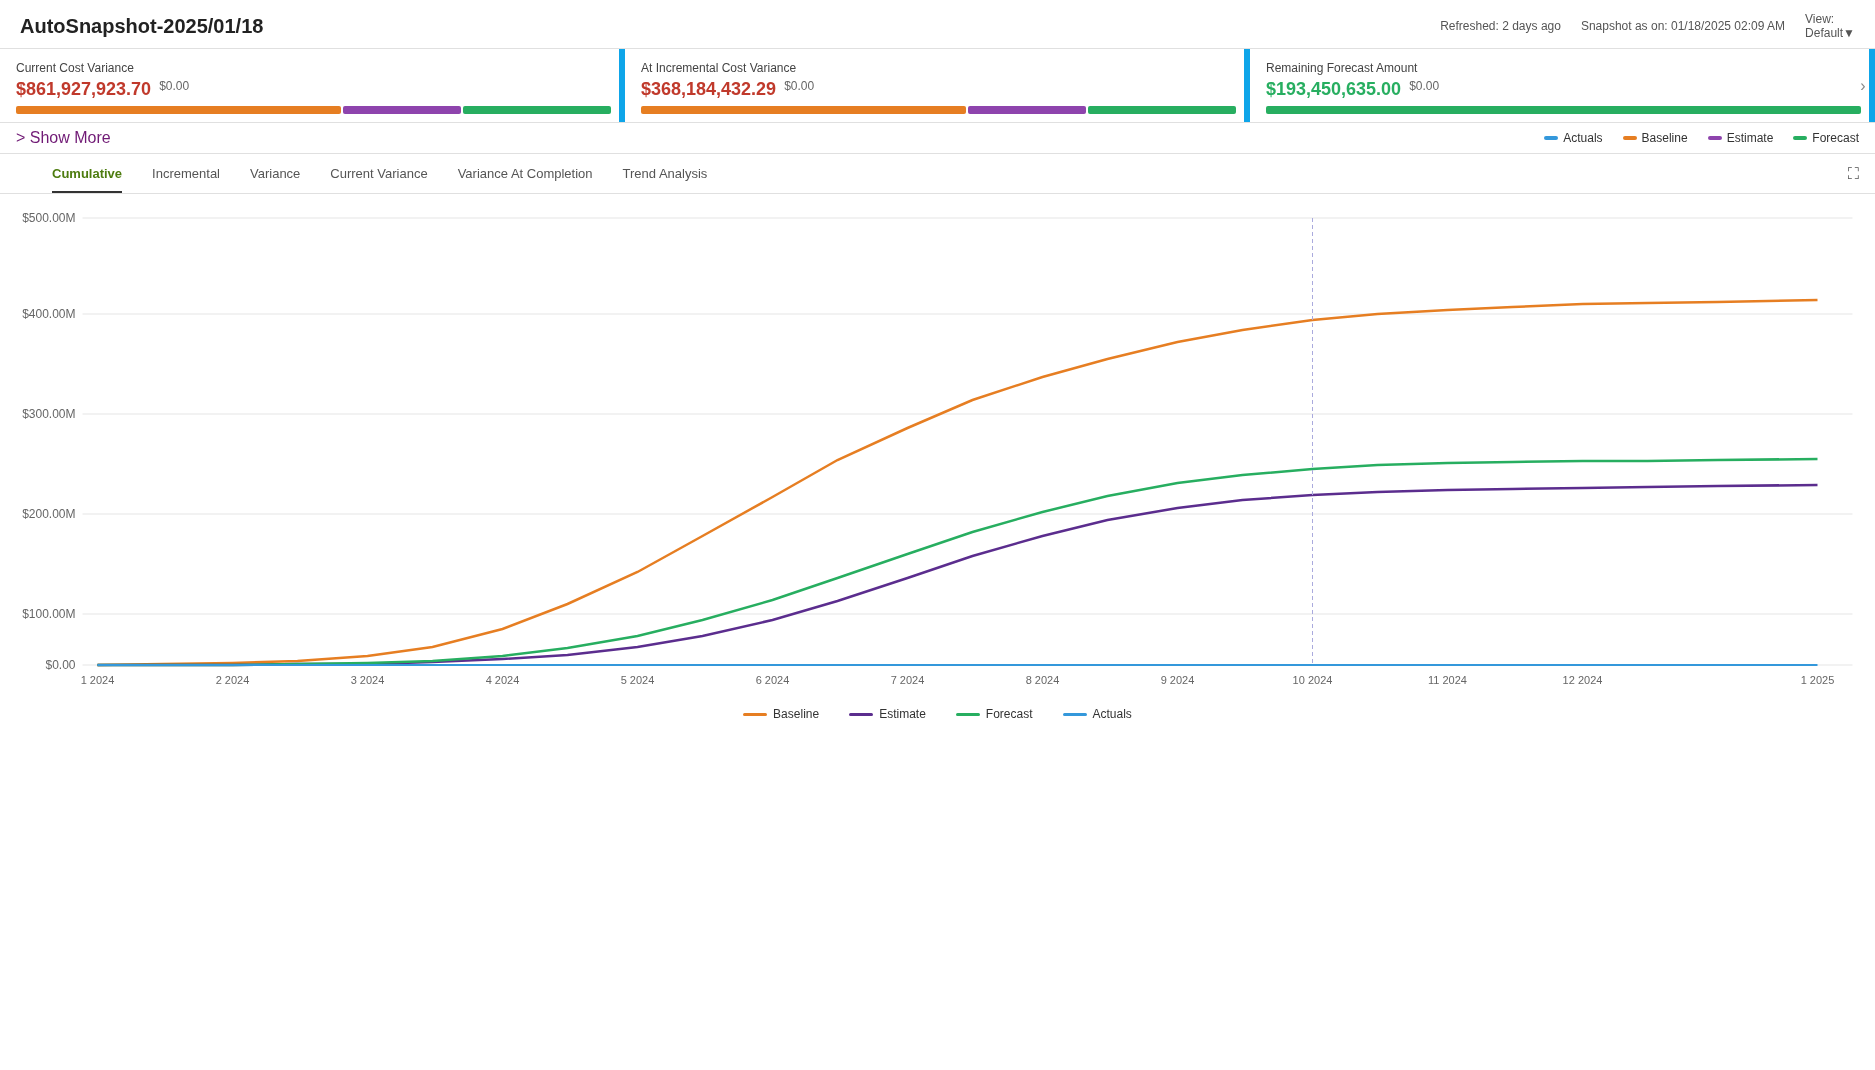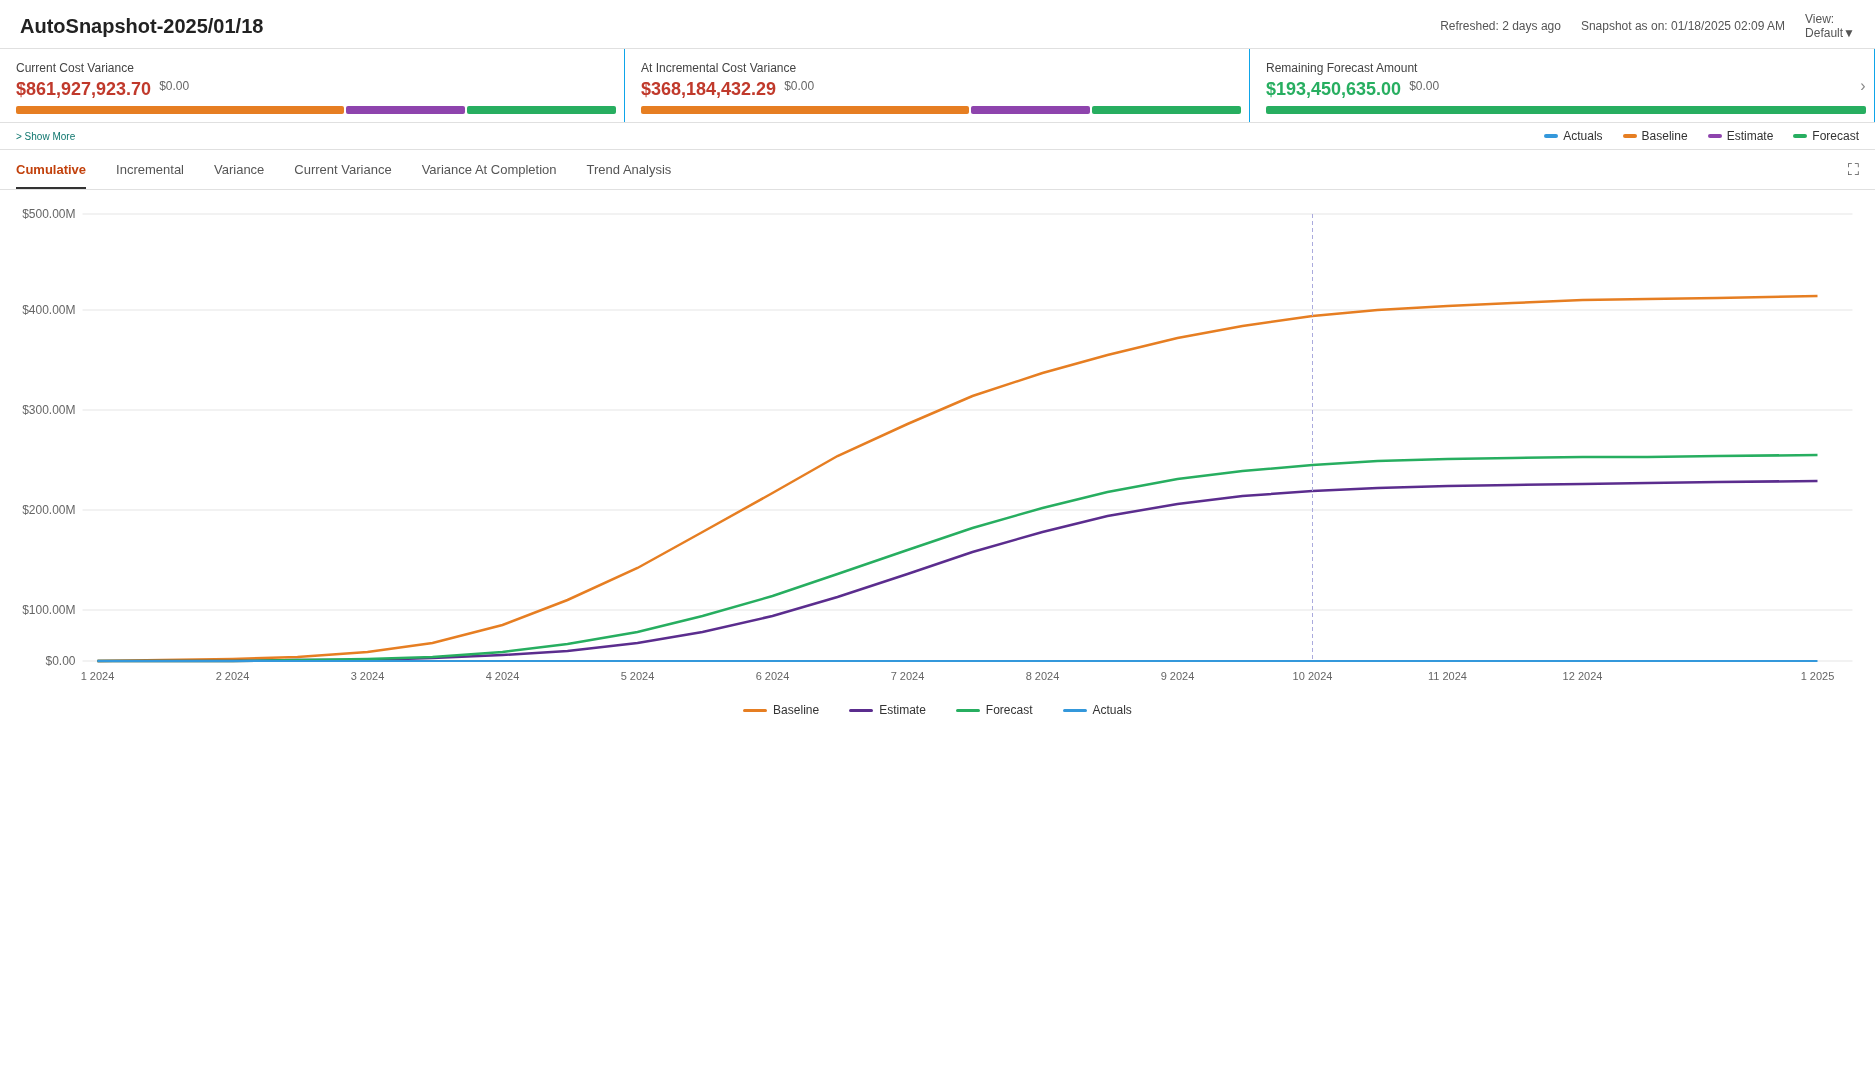--- a/index.html
+++ b/index.html
@@ -30,21 +30,21 @@
     }
 
     .kpi-row {
       display: flex;
       border-bottom: 1px solid #e0e0e0;
       position: relative;
     }
     .kpi-card {
       flex: 1;
       padding: 12px 8px 8px 16px;
-      border-right: 1px solid #0ea5e9;
+      border-right: 6px solid #0ea5e9;
     }
     .kpi-card:last-child {
       border-right: none;
     }
     .kpi-label {
       font-size: 12px;
       color: #444;
       margin-bottom: 4px;
     }
     .kpi-value-row {
@@ -94,23 +94,23 @@
     }
 
     .show-more-row {
       display: flex;
       justify-content: space-between;
       align-items: center;
       padding: 6px 16px;
       border-bottom: 1px solid #e0e0e0;
     }
     .show-more {
-      color: #0f766e;
+      color: #701a75;
       cursor: pointer;
-      font-size: 10px;
+      font-size: 16px;
     }
     .legend-row {
       display: flex;
       gap: 20px;
       align-items: center;
     }
     .legend-item {
       display: flex;
       align-items: center;
       gap: 5px;
@@ -130,23 +130,24 @@
       gap: 30px;
     }
     .tab-item {
       padding: 12px 0 10px 0;
       cursor: pointer;
       font-size: 13px;
       color: #555;
       border-bottom: 2px solid transparent;
     }
     .tab-item.active {
-      color: #c2410c;
+      color: #4d7c0f;
       border-bottom: 2px solid #333;
       font-weight: bold;
+      margin-left: 36px;
     }
     .expand-icon {
       margin-left: auto;
       cursor: pointer;
       color: #555;
       font-size: 16px;
     }
 
     .chart-area {
       padding: 10px 16px 0 16px;

